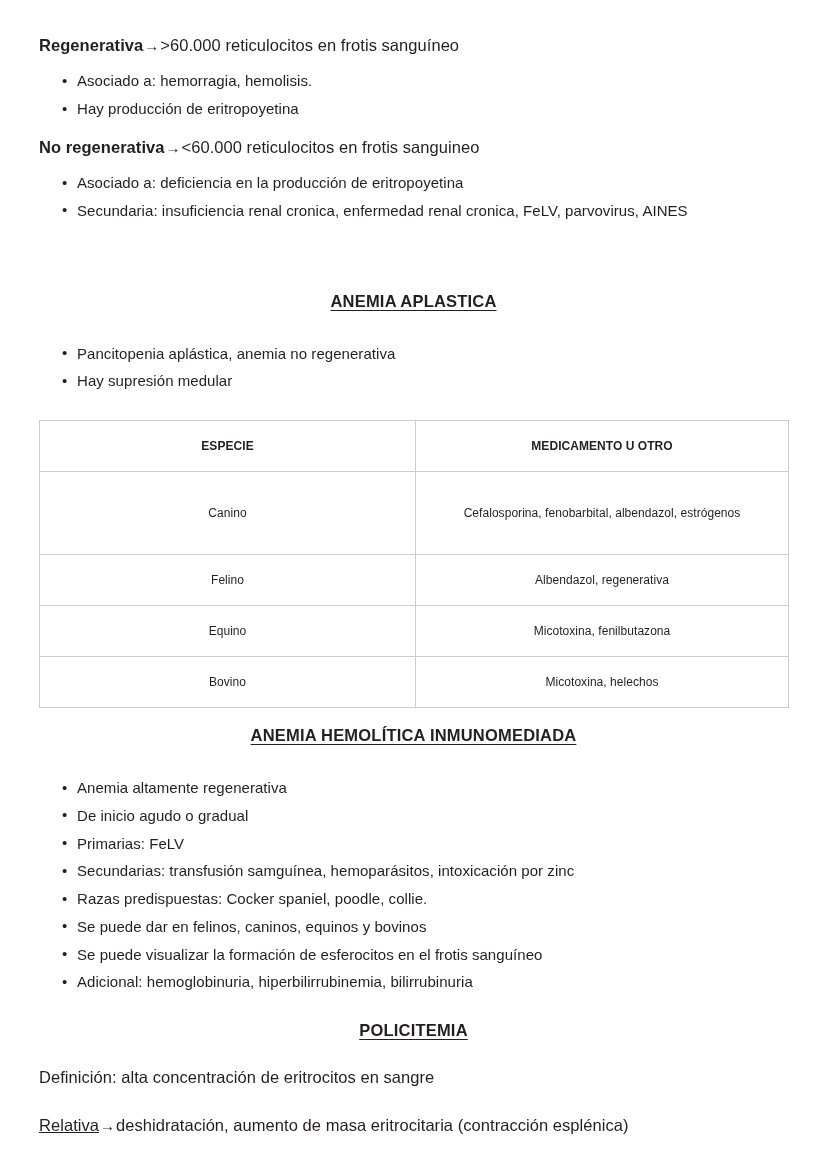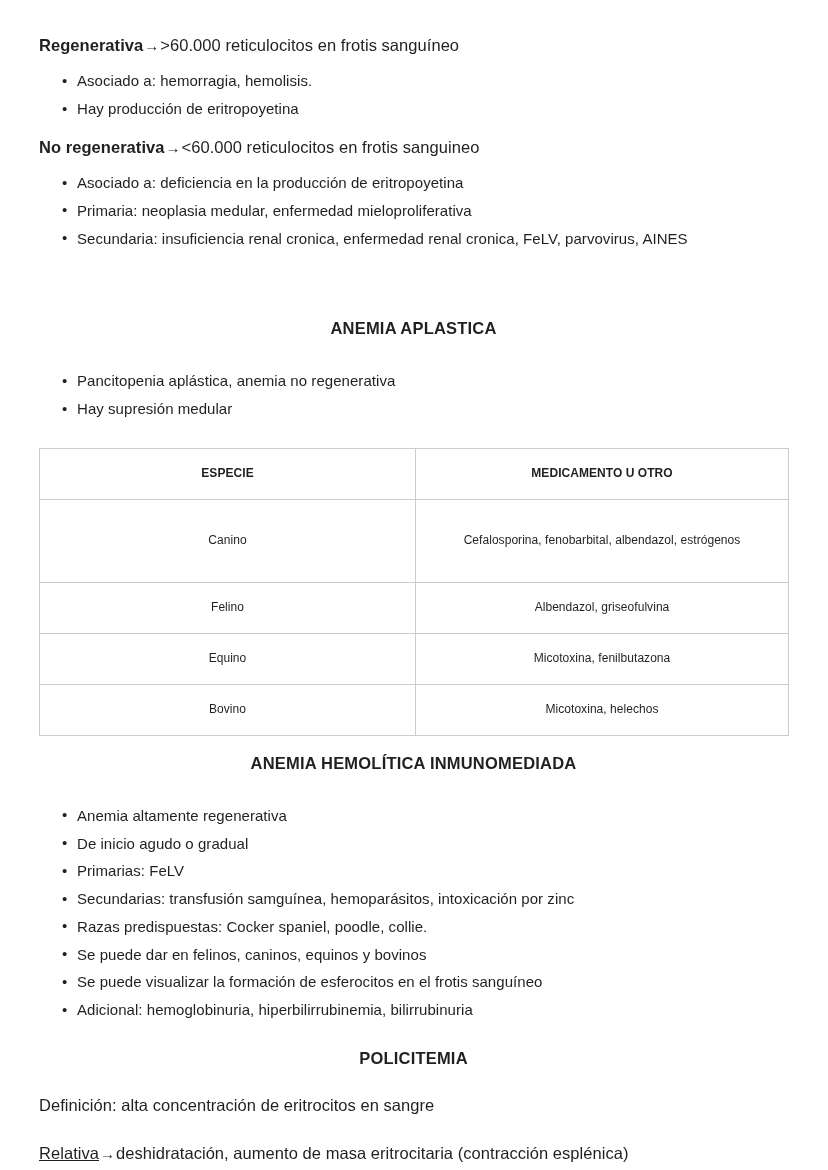--- a/index.html
+++ b/index.html
@@ -70,20 +70,21 @@
 
   
   .section-heading {
     text-align: center;
     font-size: 16.5px;
     font-weight: bold;
     letter-spacing: 0.2px;
     margin: 0;
   }
   .section-heading span {
+    text-decoration: underline;
     text-underline-offset: 2.5px;
   }
 
   
   table.species-table {
     width: 749px;
     border-collapse: collapse;
     table-layout: fixed;
     margin: 0;
   }
@@ -128,21 +129,20 @@
       <li>Asociado a: hemorragia, hemolisis.</li>
       <li>Hay producción de eritropoyetina</li>
     </ul>
 
     <p class="para">
       <span class="lead">No regenerativa</span><span class="arrow">→</span><span>&lt;60.000 reticulocitos en frotis sanguineo</span>
     </p>
 
     <ul class="bullets">
       <li>Asociado a: deficiencia en la producción de eritropoyetina</li>
-      <li>Primaria: neoplasia medular, enfermedad mieloproliferativa</li>
       <li>Secundaria: insuficiencia renal cronica, enfermedad renal cronica, FeLV, parvovirus, AINES</li>
     </ul>
 
     <div class="gap-xl"></div>
 
     <h2 class="section-heading"><span>ANEMIA APLASTICA </span></h2>
 
     <div class="gap-lg"></div>
 
     <ul class="bullets">
@@ -163,21 +163,21 @@
           <th>MEDICAMENTO U OTRO</th>
         </tr>
       </thead>
       <tbody>
         <tr class="sp-row-tall">
           <td>Canino</td>
           <td>Cefalosporina, fenobarbital, albendazol, estrógenos</td>
         </tr>
         <tr class="sp-row">
           <td>Felino</td>
-          <td>Albendazol, griseofulvina</td>
+          <td>Albendazol, regenerativa</td>
         </tr>
         <tr class="sp-row">
           <td>Equino</td>
           <td>Micotoxina, fenilbutazona</td>
         </tr>
         <tr class="sp-row">
           <td>Bovino</td>
           <td>Micotoxina, helechos</td>
         </tr>
       </tbody>

